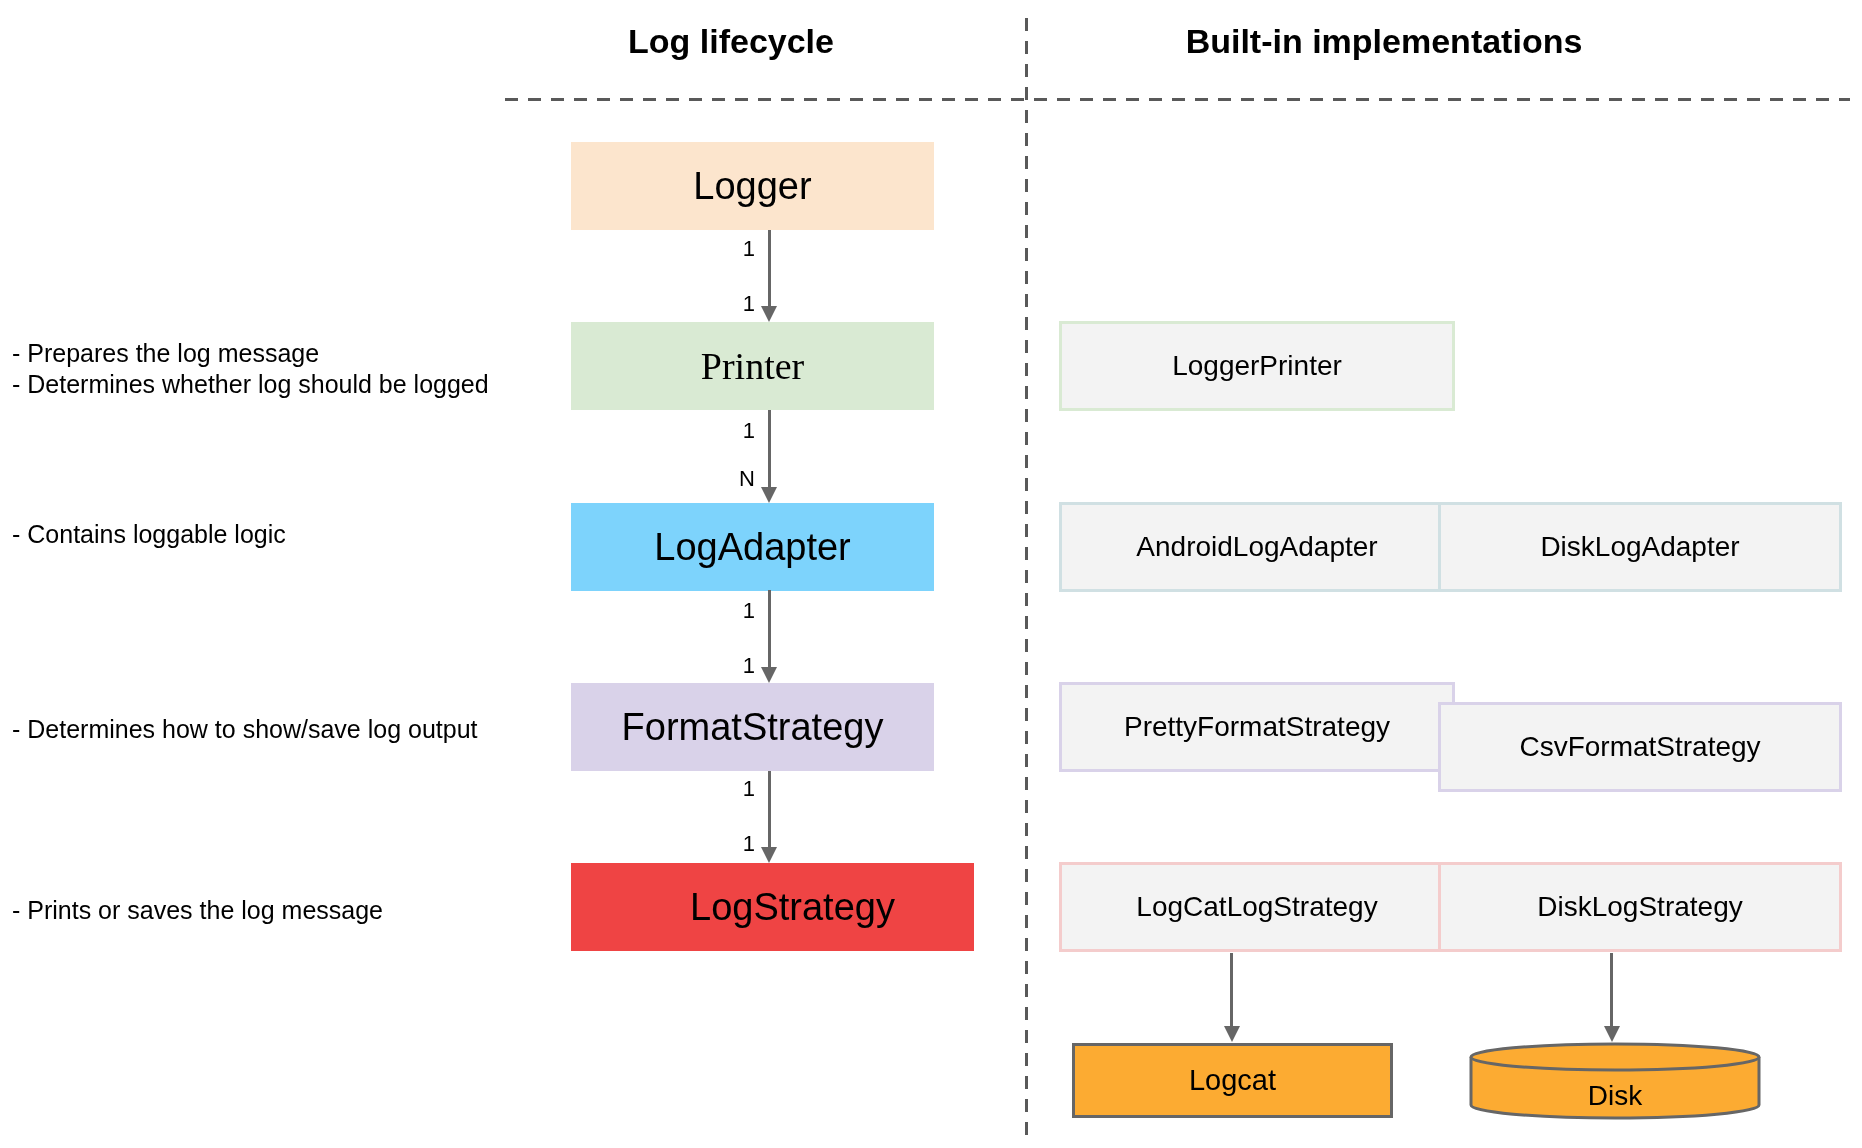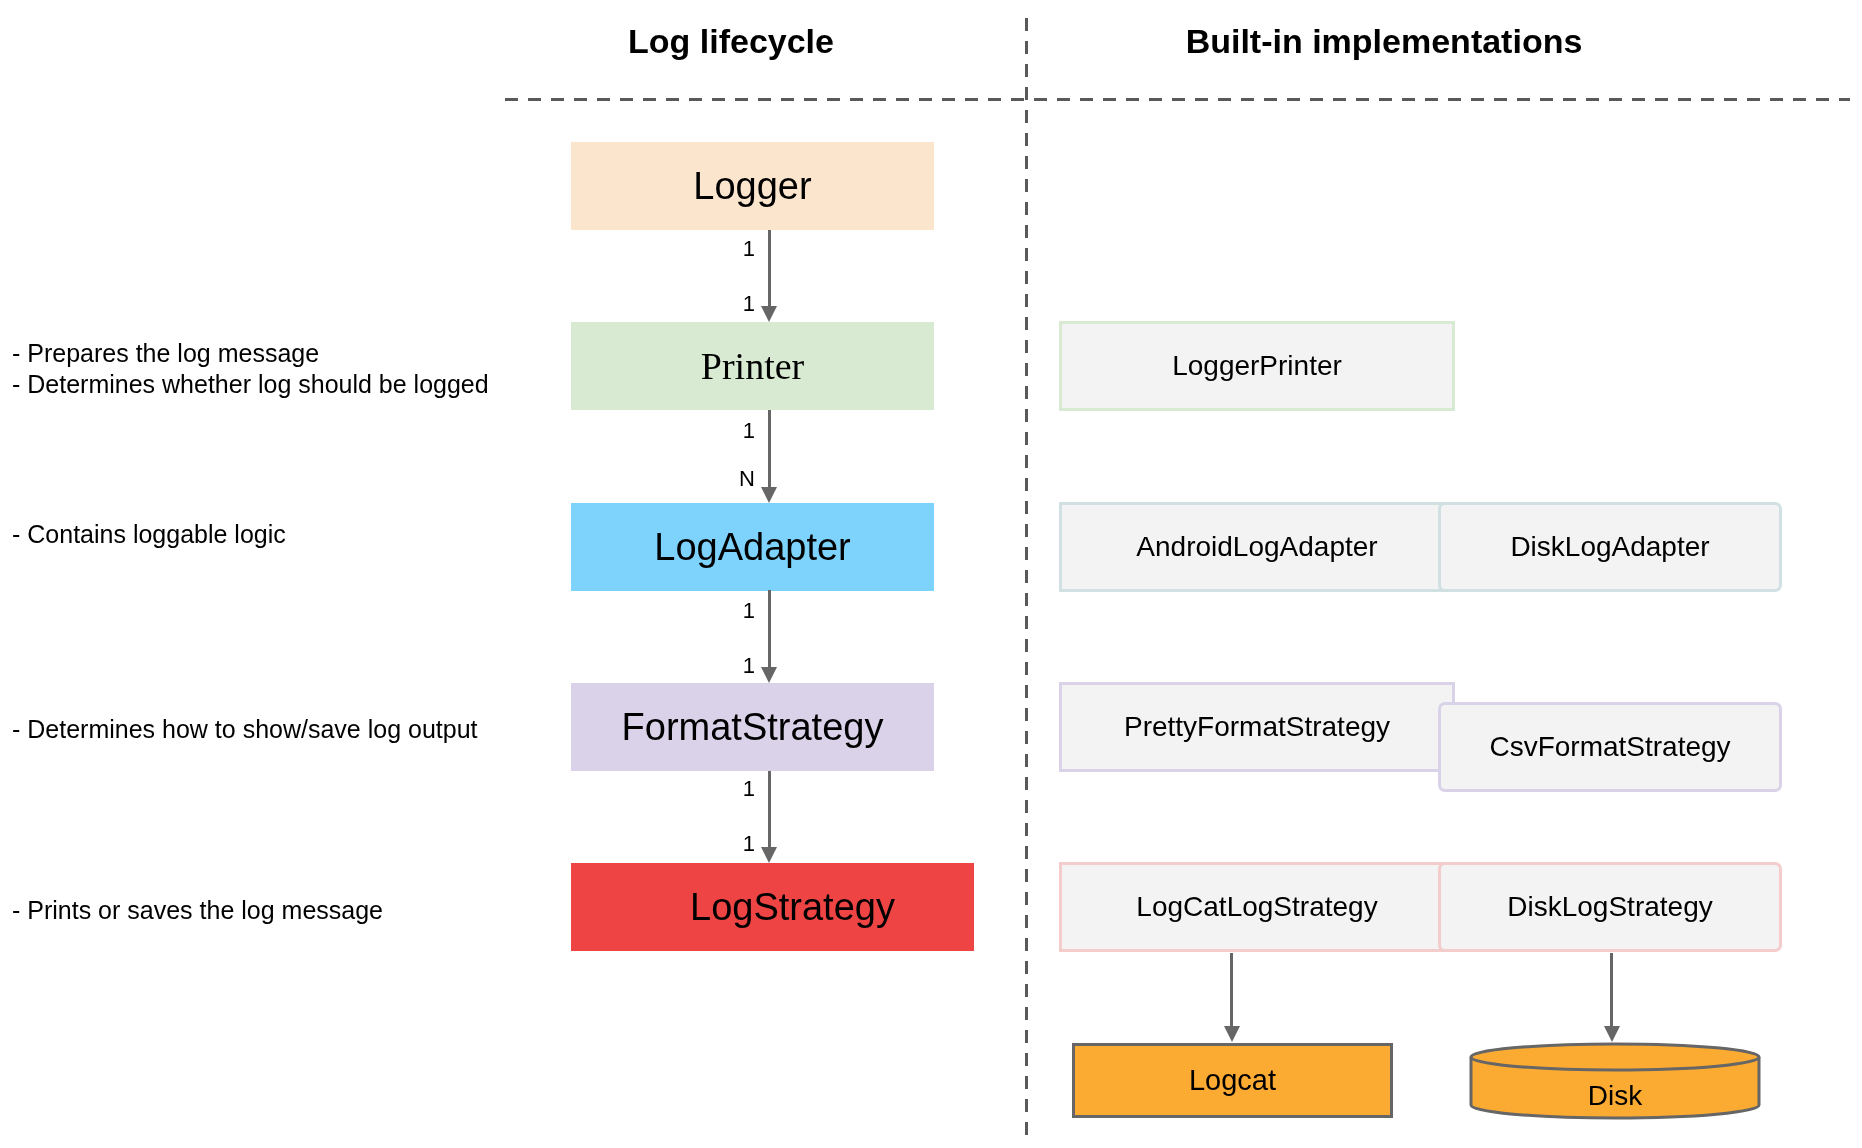--- a/index.html
+++ b/index.html
@@ -18,21 +18,21 @@
 
   .desc{position:absolute;left:12px;font-size:25px;line-height:31px;white-space:nowrap;}
 
   .lbox{position:absolute;left:571px;width:363px;height:88px;
         display:flex;align-items:center;justify-content:center;font-size:38px;}
 
   .impl{position:absolute;width:396px;height:90px;box-sizing:border-box;
         background:#f3f3f3;border:3px solid #ccc;display:flex;align-items:center;
         justify-content:center;font-size:28px;}
   .col1{left:1059px;}
-  .col2{left:1438px;width:344px;border-radius:7px;}
+  .col2{left:1438px;width:404px;}
   .b-green{border-color:#d9ead3;}
   .b-blue{border-color:#d0e0e3;}
   .b-purple{border-color:#d9d2e9;}
   .b-pink{border-color:#f4cccc;}
 
   .vline{position:absolute;width:3px;background:#666;}
   .ahead{position:absolute;width:0;height:0;border-left:8px solid transparent;
          border-right:8px solid transparent;border-top:16px solid #666;}
   .elabel{position:absolute;left:655px;width:100px;text-align:right;font-size:22px;}
 

